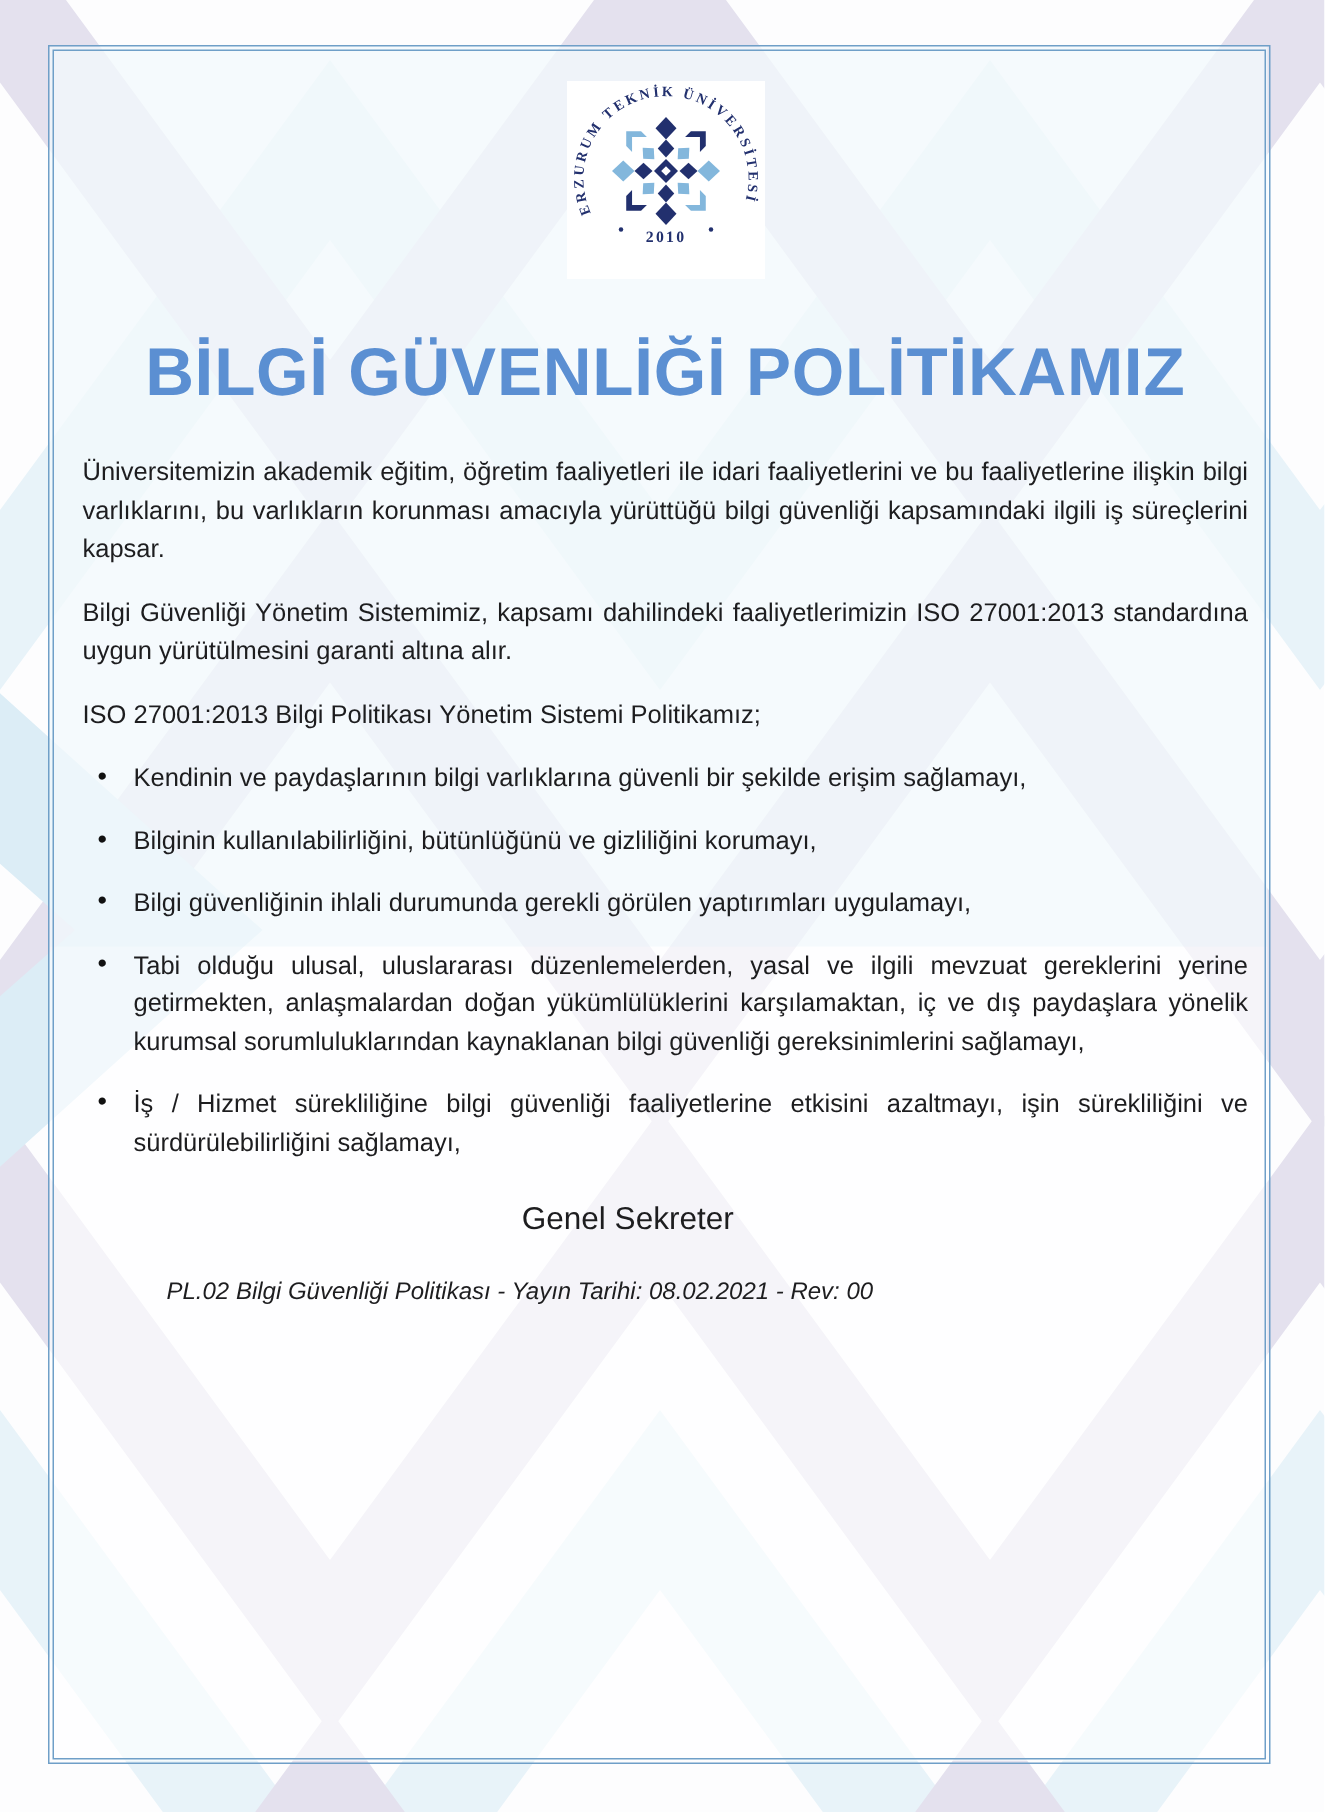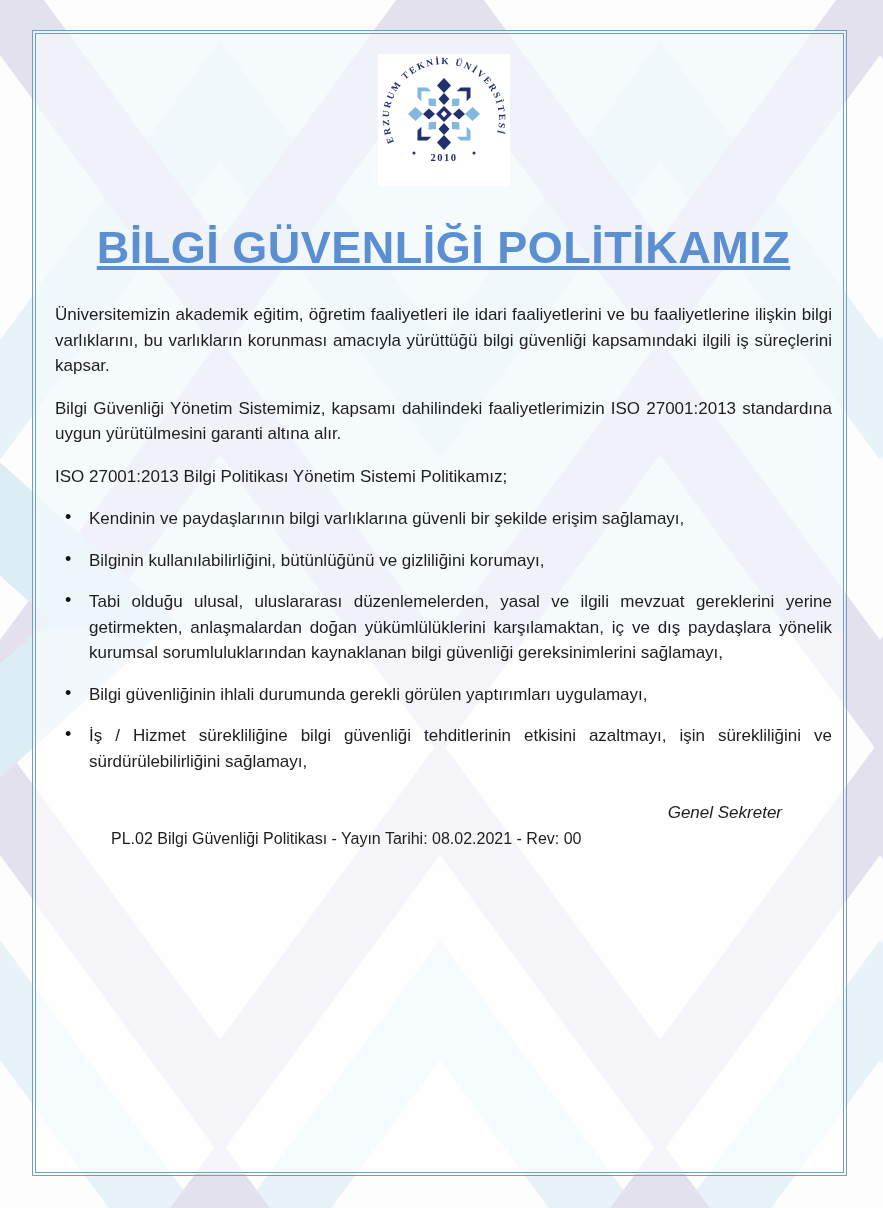--- a/index.html
+++ b/index.html
@@ -19,34 +19,34 @@
     position:absolute;left:55px;right:51px;top:0;z-index:2;
     color:#1d1d1f;
   }
   .logo-box{
     width:132px;height:132px;margin:54px auto 0 auto;background:#ffffff;
     display:block;
   }
   .doc-title{
     margin-top:36px;text-align:center;
     font-size:45px;font-weight:bold;letter-spacing:0.5px;
-    color:#5b8fd2;white-space:nowrap;text-decoration:underline;
+    color:#5b8fd2;white-space:nowrap;
   }
   .body-text{margin-top:28px;font-size:17px;line-height:25.5px;}
   .para{margin:0 0 17px 0;text-align:justify;}
   .policy-list{list-style:none;margin:6px 0 0 0;padding:0 0 0 34px;}
   .policy-list li{
     position:relative;margin:16px 0 15px 0;text-align:justify;
   }
   .policy-list li::before{
     content:"\2022";position:absolute;left:-24px;top:-1px;
     font-size:18px;color:#111;
   }
-  .signature{margin-top:26px;text-align:right;padding-right:50px;font-size:17px;font-style:italic;}
-  .footer-note{margin-left:56px;font-size:16px;}
+  .signature{margin-top:26px;text-align:center;padding-right:50px;font-size:21px;}
+  .footer-note{margin-top:23px;margin-left:56px;font-size:16px;font-style:italic;}
 </style>
 </head>
 <body>
 
 <div class="page">
 
   <svg class="bg-svg" viewBox="0 0 883 1208" preserveAspectRatio="none" aria-hidden="true">
     <rect x="0" y="0" width="883" height="1208" fill="#fdfdfe"></rect>
 
     <path fill="#e8f3f9" d="M -220,40 L 0,340 L 220,40 L 440,340 L 660,40 L 880,340 L 1100,40 L 1100,160 L 880,460 L 660,160 L 440,460 L 220,160 L 0,460 L -220,160 Z"></path>
@@ -114,23 +114,23 @@
     <div class="doc-title">BİLGİ GÜVENLİĞİ POLİTİKAMIZ</div>
 
     <div class="body-text">
       <p class="para">Üniversitemizin akademik eğitim, öğretim faaliyetleri ile idari faaliyetlerini ve bu faaliyetlerine ilişkin bilgi varlıklarını, bu varlıkların korunması amacıyla yürüttüğü bilgi güvenliği kapsamındaki ilgili iş süreçlerini kapsar.</p>
       <p class="para">Bilgi Güvenliği Yönetim Sistemimiz, kapsamı dahilindeki faaliyetlerimizin ISO 27001:2013 standardına uygun yürütülmesini garanti altına alır.</p>
       <p class="para">ISO 27001:2013 Bilgi Politikası Yönetim Sistemi Politikamız;</p>
 
       <ul class="policy-list">
         <li>Kendinin ve paydaşlarının bilgi varlıklarına güvenli bir şekilde erişim sağlamayı,</li>
         <li>Bilginin kullanılabilirliğini, bütünlüğünü ve gizliliğini korumayı,</li>
+        <li>Bilgi güvenliğinin ihlali durumunda gerekli görülen yaptırımları uygulamayı,</li>
         <li>Tabi olduğu ulusal, uluslararası düzenlemelerden, yasal ve ilgili mevzuat gereklerini yerine getirmekten, anlaşmalardan doğan yükümlülüklerini karşılamaktan, iç ve dış paydaşlara yönelik kurumsal sorumluluklarından kaynaklanan bilgi güvenliği gereksinimlerini sağlamayı,</li>
-        <li>Bilgi güvenliğinin ihlali durumunda gerekli görülen yaptırımları uygulamayı,</li>
-        <li>İş / Hizmet sürekliliğine bilgi güvenliği tehditlerinin etkisini azaltmayı, işin sürekliliğini ve sürdürülebilirliğini sağlamayı,</li>
+        <li>İş / Hizmet sürekliliğine bilgi güvenliği faaliyetlerine etkisini azaltmayı, işin sürekliliğini ve sürdürülebilirliğini sağlamayı,</li>
       </ul>
 
       <div class="signature">Genel Sekreter</div>
 
       <div class="footer-note">PL.02 Bilgi Güvenliği Politikası - Yayın Tarihi: 08.02.2021 - Rev: 00</div>
     </div>
 
   </div>
 </div>
 

